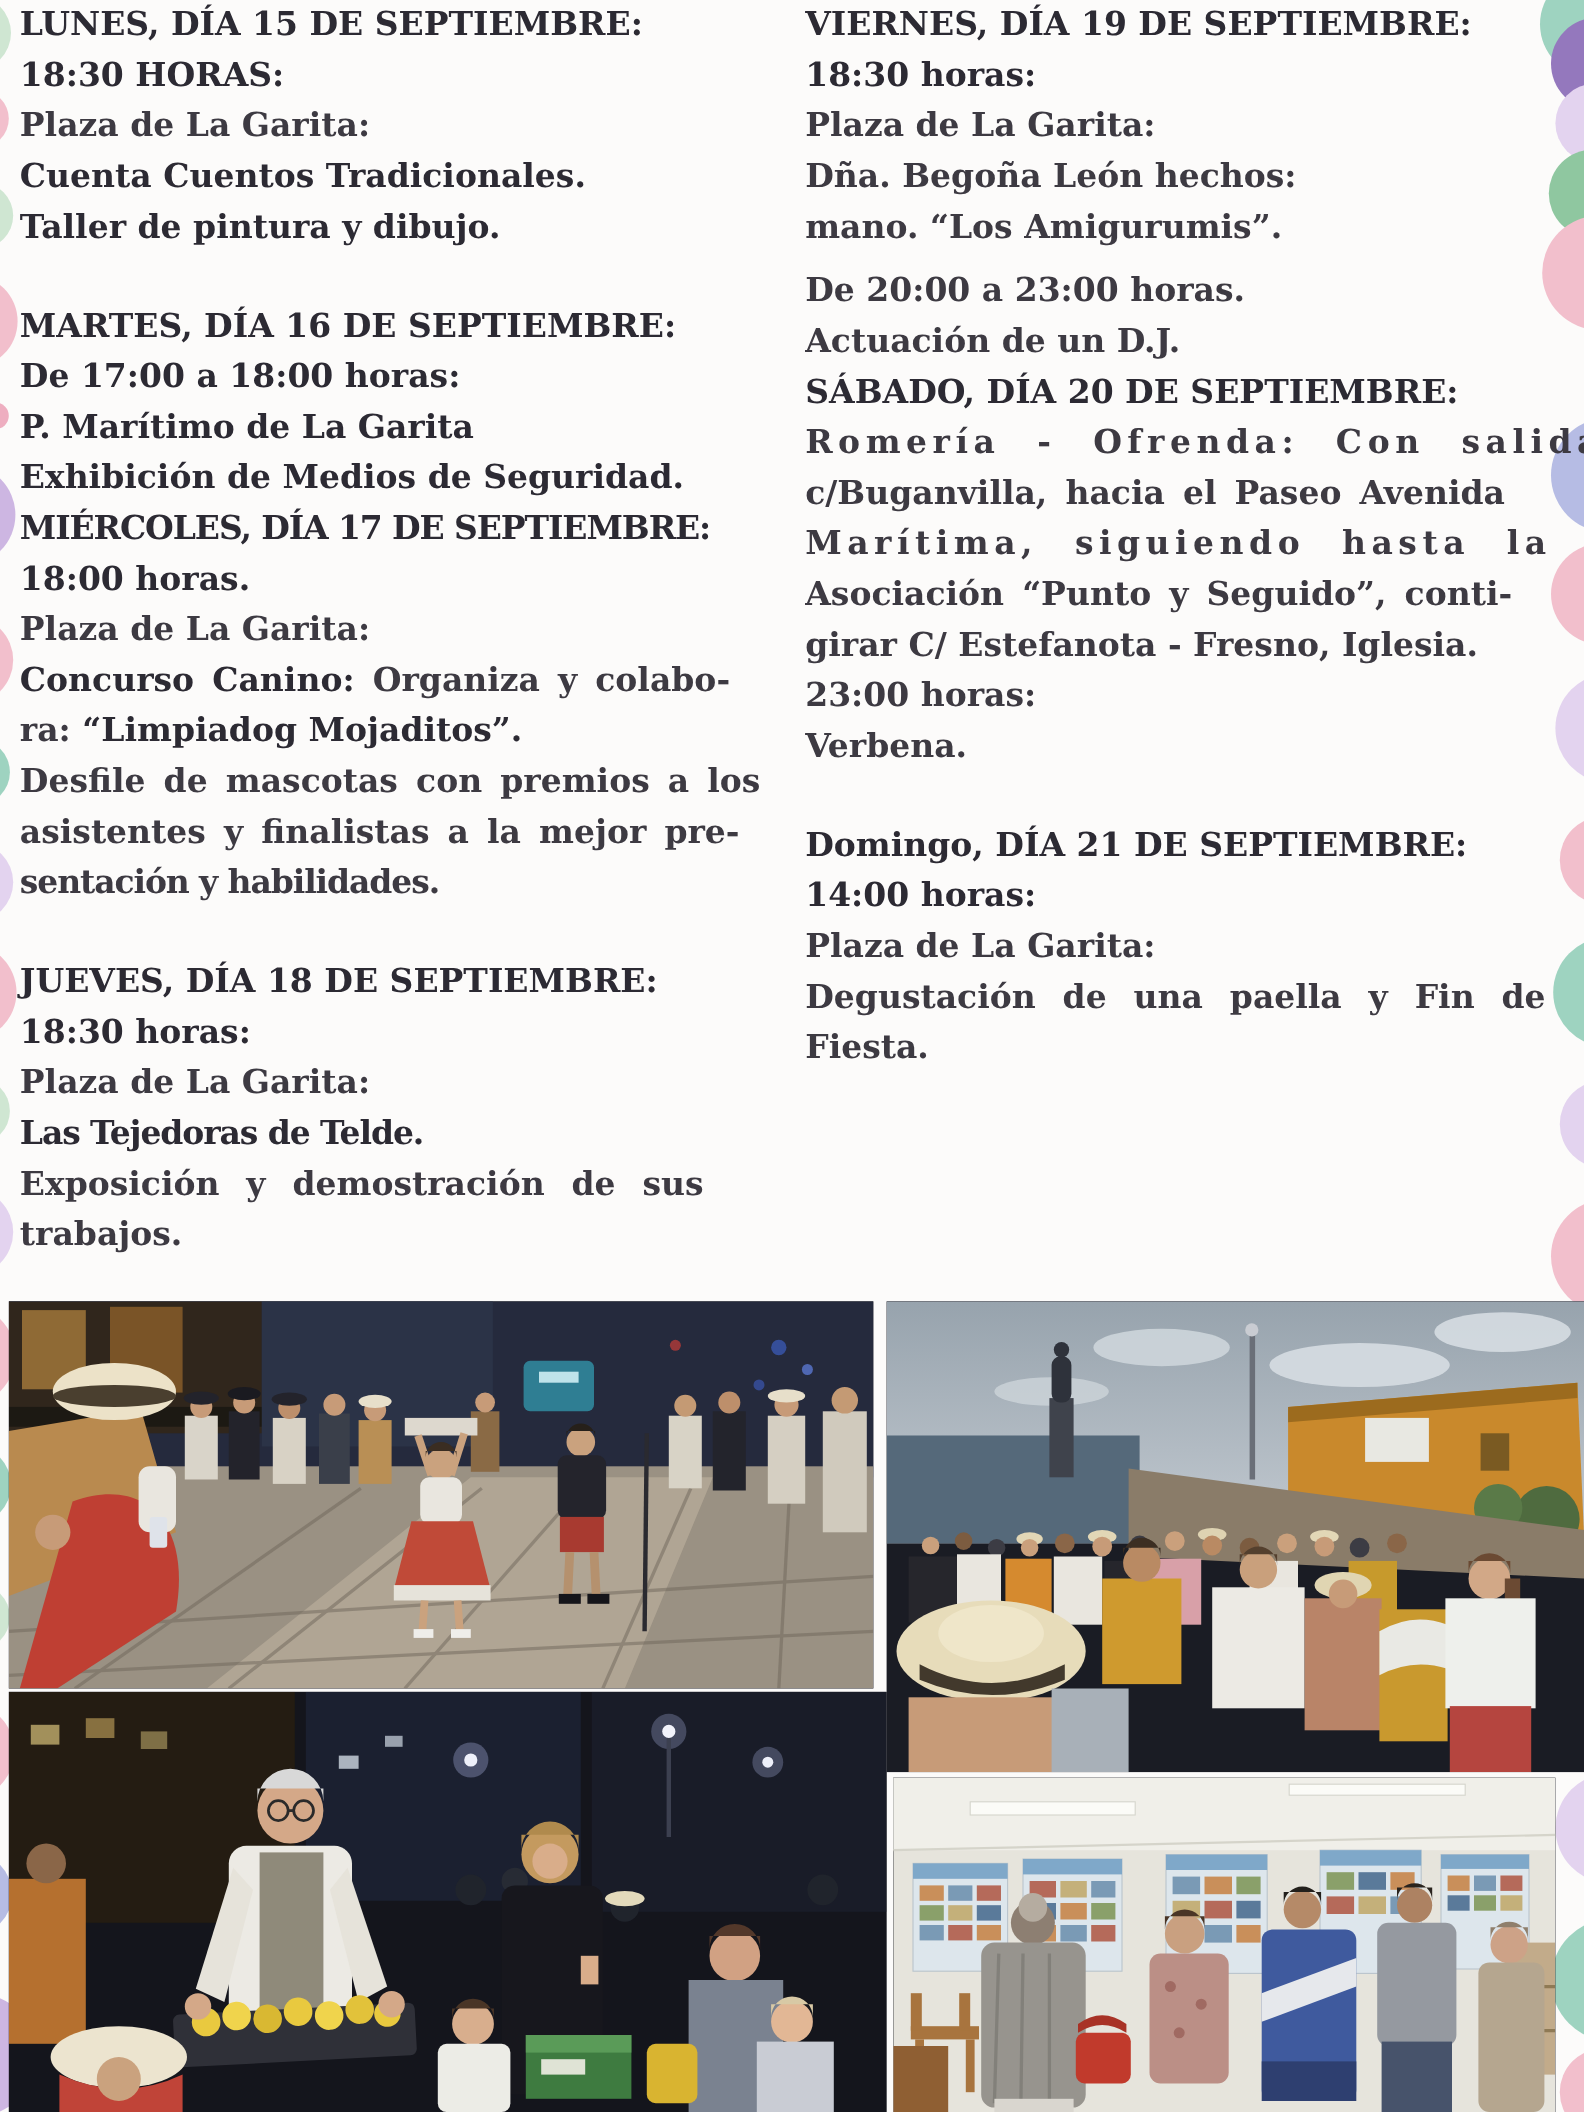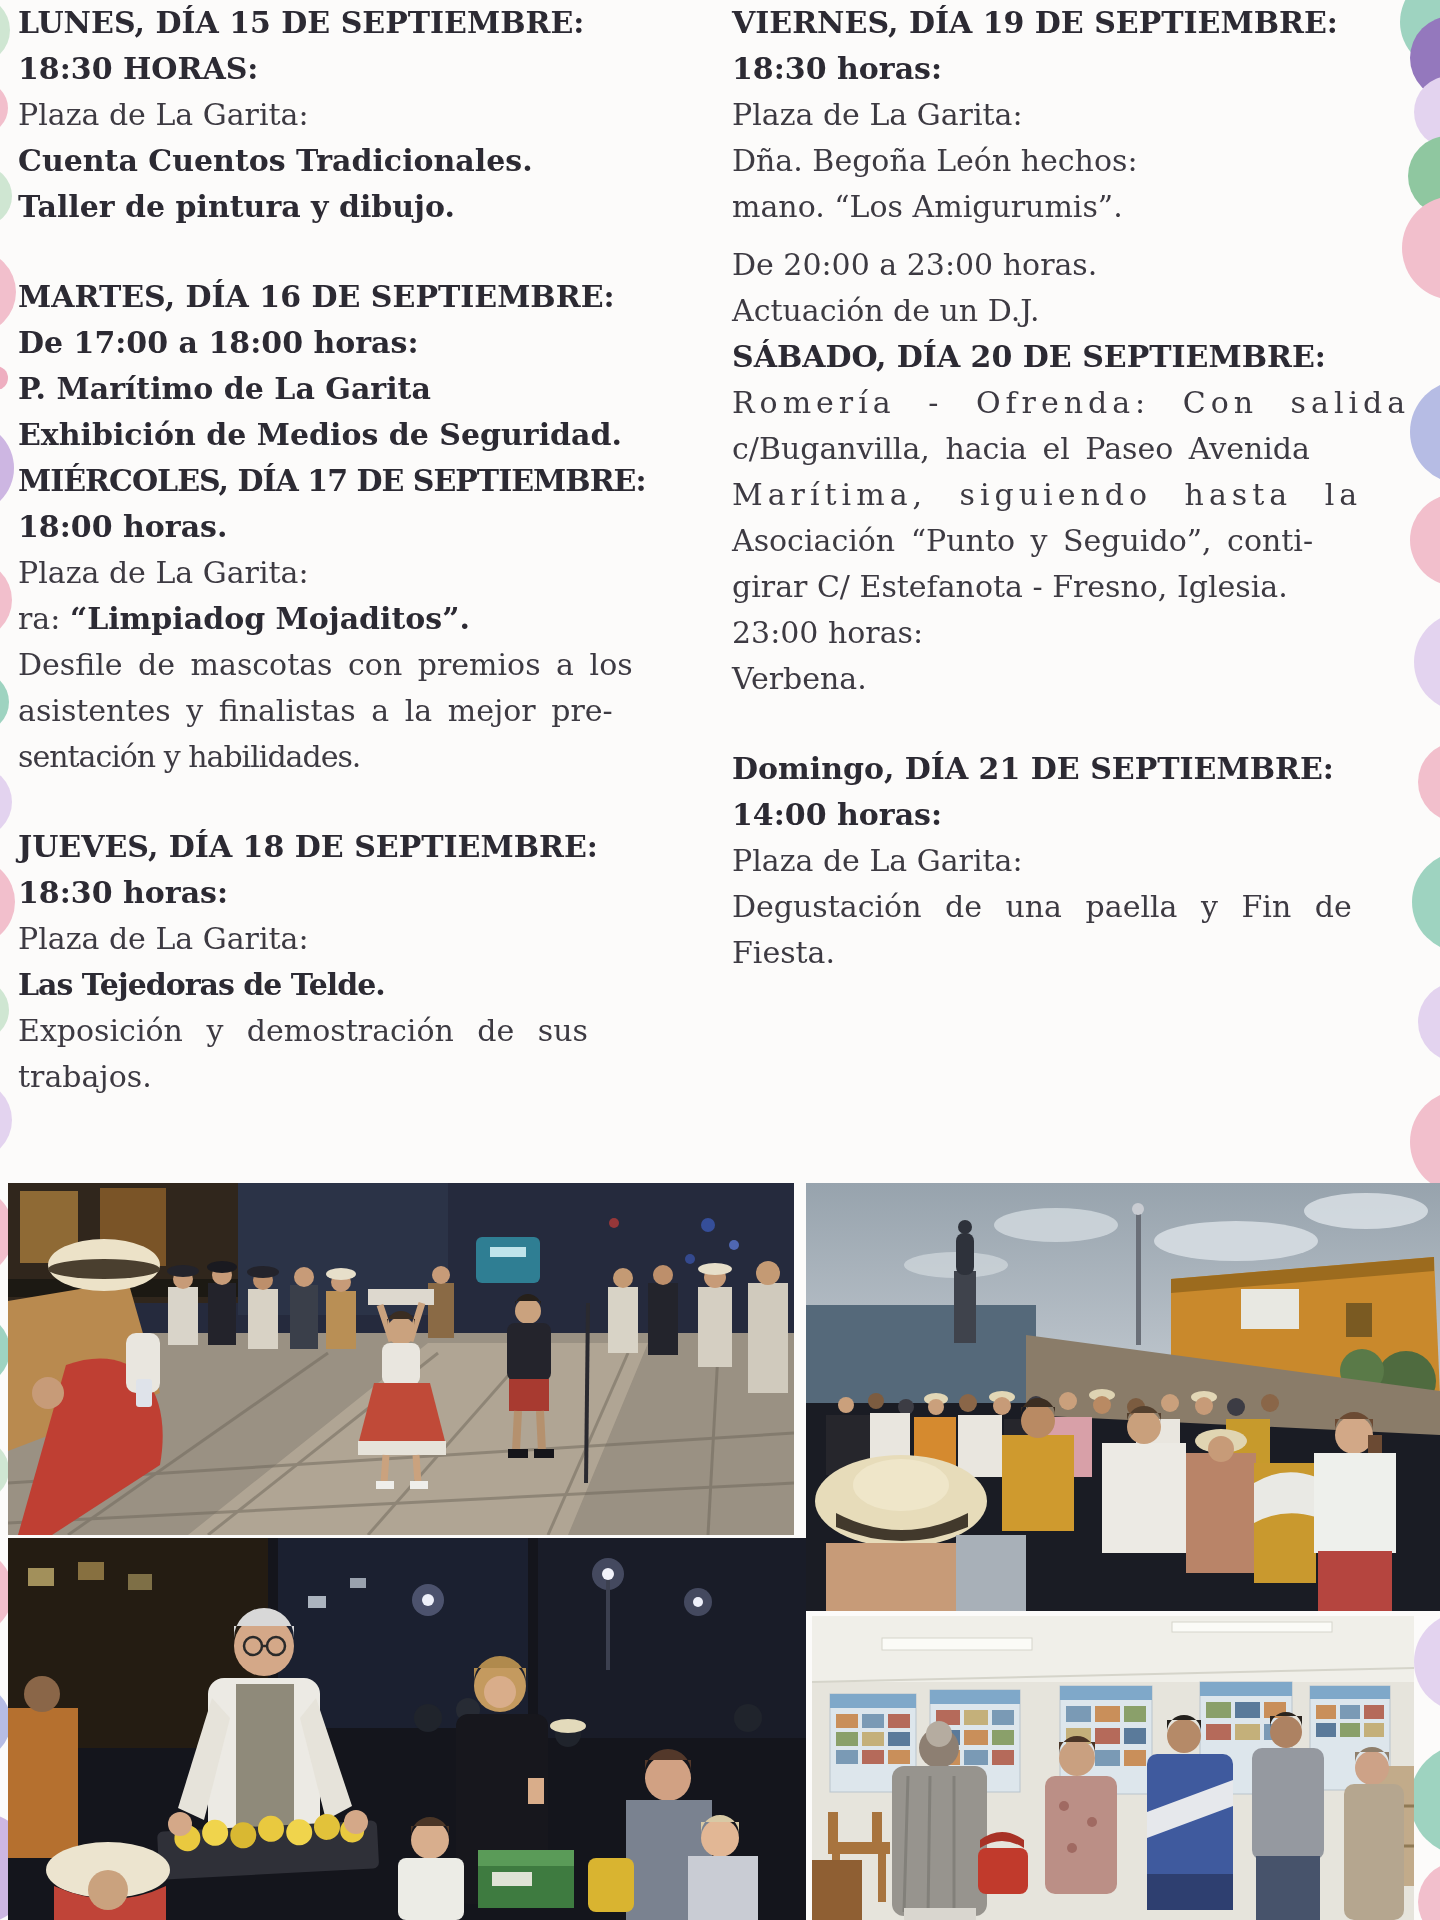--- a/index.html
+++ b/index.html
@@ -7,21 +7,21 @@
     width:1440px;height:1920px;position:relative;overflow:hidden;
     background:#fcfbfa;
     font-family:"DejaVu Serif","Liberation Serif",serif;
     color:#3a3740;
   }
   .col{position:absolute;top:0;z-index:3;}
   #col-left{left:18px;width:645px;}
   #col-right{left:732px;width:700px;}
   .line{line-height:46px;font-size:30px;white-space:nowrap;}
   .line .b{font-weight:700;color:#2c2a33;}
-  .line .r{font-weight:400;color:#3d3a42;text-align:right;}
+  .line .r{font-weight:700;color:#3d3a42;text-align:right;}
   .gap-para{margin-top:44px;}
   .gap-small{margin-top:12px;}
   .spread1{word-spacing:6px;}
   .spread2{word-spacing:14px;}
   .spread3{word-spacing:18px;letter-spacing:5px;}
   .tight{letter-spacing:-1px;}
   .photo{position:absolute;z-index:2;overflow:hidden;background:#1a1c24;}
   #photo-1{left:8px;top:1183px;width:786px;height:352px;}
   #photo-2{left:806px;top:1183px;width:634px;height:428px;}
   #photo-3{left:8px;top:1538px;width:798px;height:382px;}
@@ -82,20 +82,21 @@
     <div class="line"><span class="r">Plaza de La Garita:</span></div>
     <div class="line"><span class="b">Cuenta Cuentos Tradicionales.</span></div>
     <div class="line"><span class="b">Taller de pintura y dibujo.</span></div>
     <div class="line gap-para"><span class="b">MARTES, DÍA 16 DE SEPTIEMBRE:</span></div>
     <div class="line"><span class="b">De 17:00 a 18:00 horas:</span></div>
     <div class="line"><span class="b">P. Marítimo de La Garita</span></div>
     <div class="line"><span class="b">Exhibición de Medios de Seguridad.</span></div>
     <div class="line tight"><span class="b">MIÉRCOLES, DÍA 17 DE SEPTIEMBRE:</span></div>
     <div class="line"><span class="b">18:00 horas.</span></div>
     <div class="line"><span class="r">Plaza de La Garita:</span></div>
+    <div class="line spread1"><span class="b">Concurso Canino: </span><span class="r">Organiza y colabo-</span></div>
     <div class="line"><span class="r">ra: </span><span class="b">“Limpiadog Mojaditos”.</span></div>
     <div class="line spread1"><span class="r">Desfile de mascotas con premios a los</span></div>
     <div class="line spread1"><span class="r">asistentes y finalistas a la mejor pre-</span></div>
     <div class="line tight"><span class="r">sentación y habilidades.</span></div>
     <div class="line gap-para"><span class="b">JUEVES, DÍA 18 DE SEPTIEMBRE:</span></div>
     <div class="line"><span class="b">18:30 horas:</span></div>
     <div class="line"><span class="r">Plaza de La Garita:</span></div>
     <div class="line tight"><span class="b">Las Tejedoras de Telde.</span></div>
     <div class="line spread2"><span class="r">Exposición y demostración de sus</span></div>
     <div class="line"><span class="r">trabajos.</span></div>

